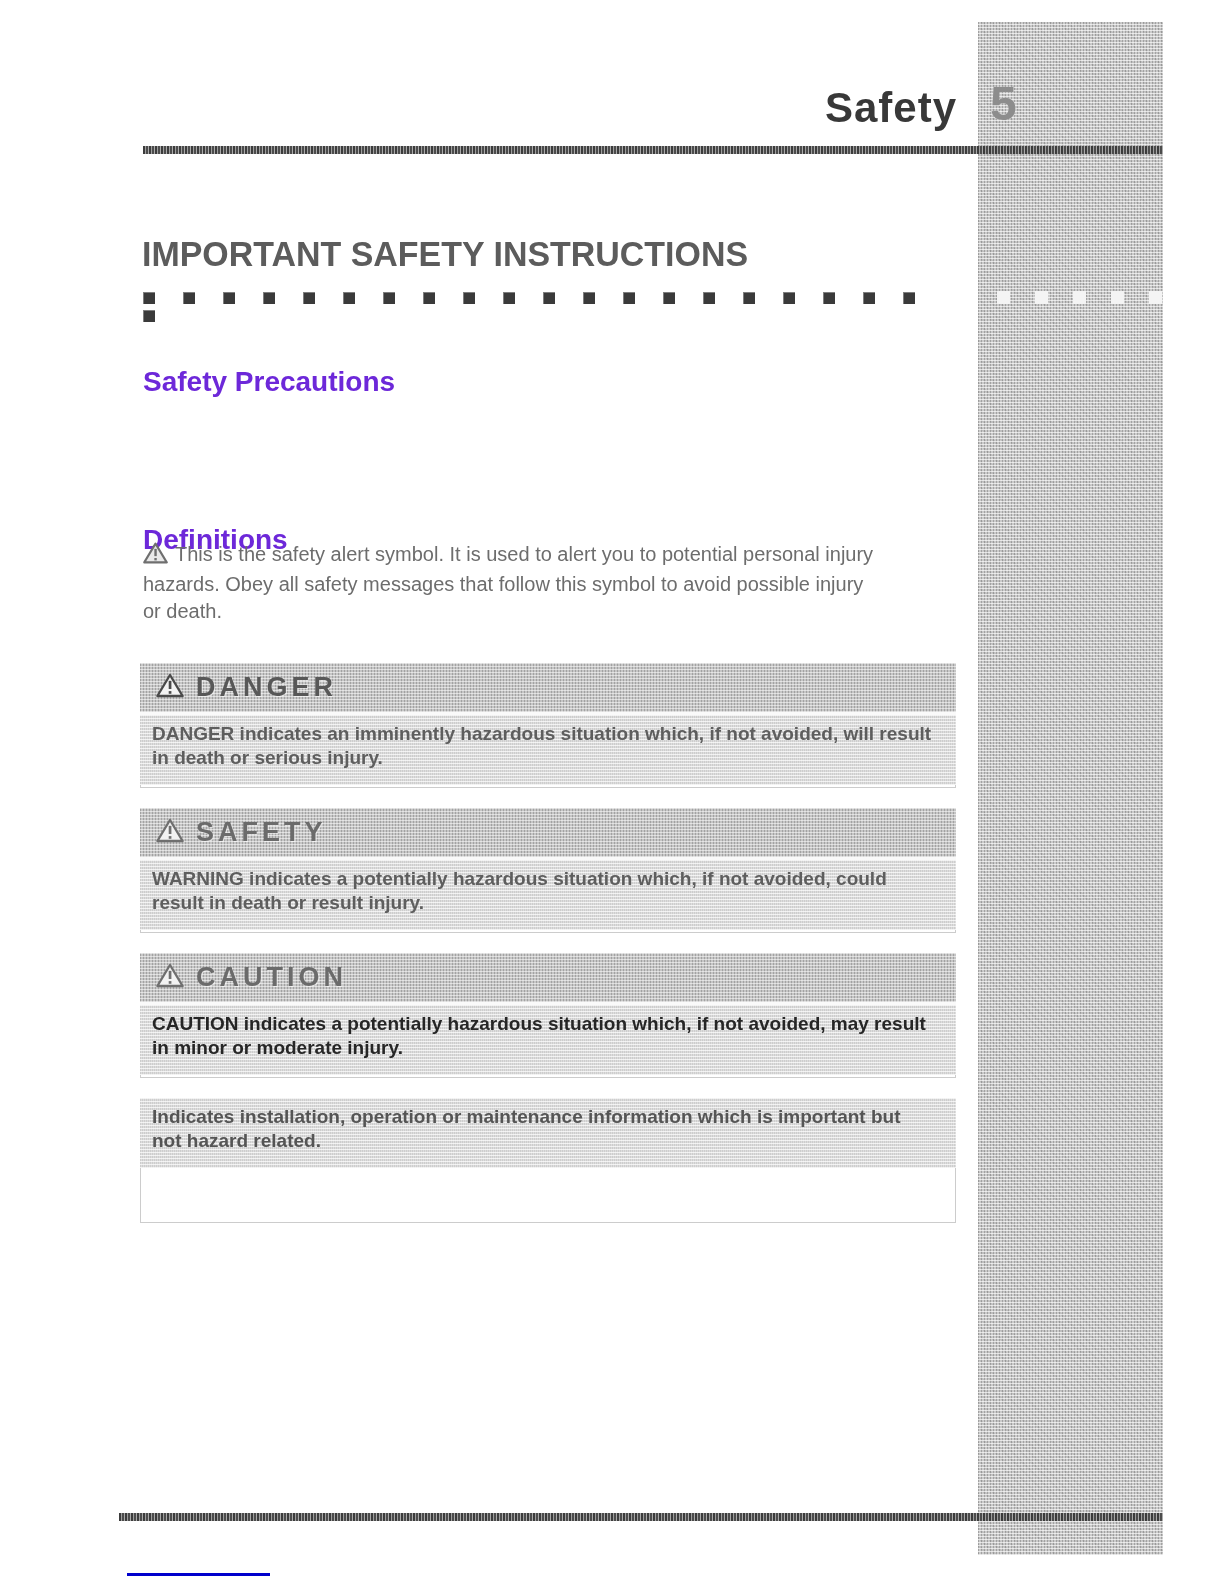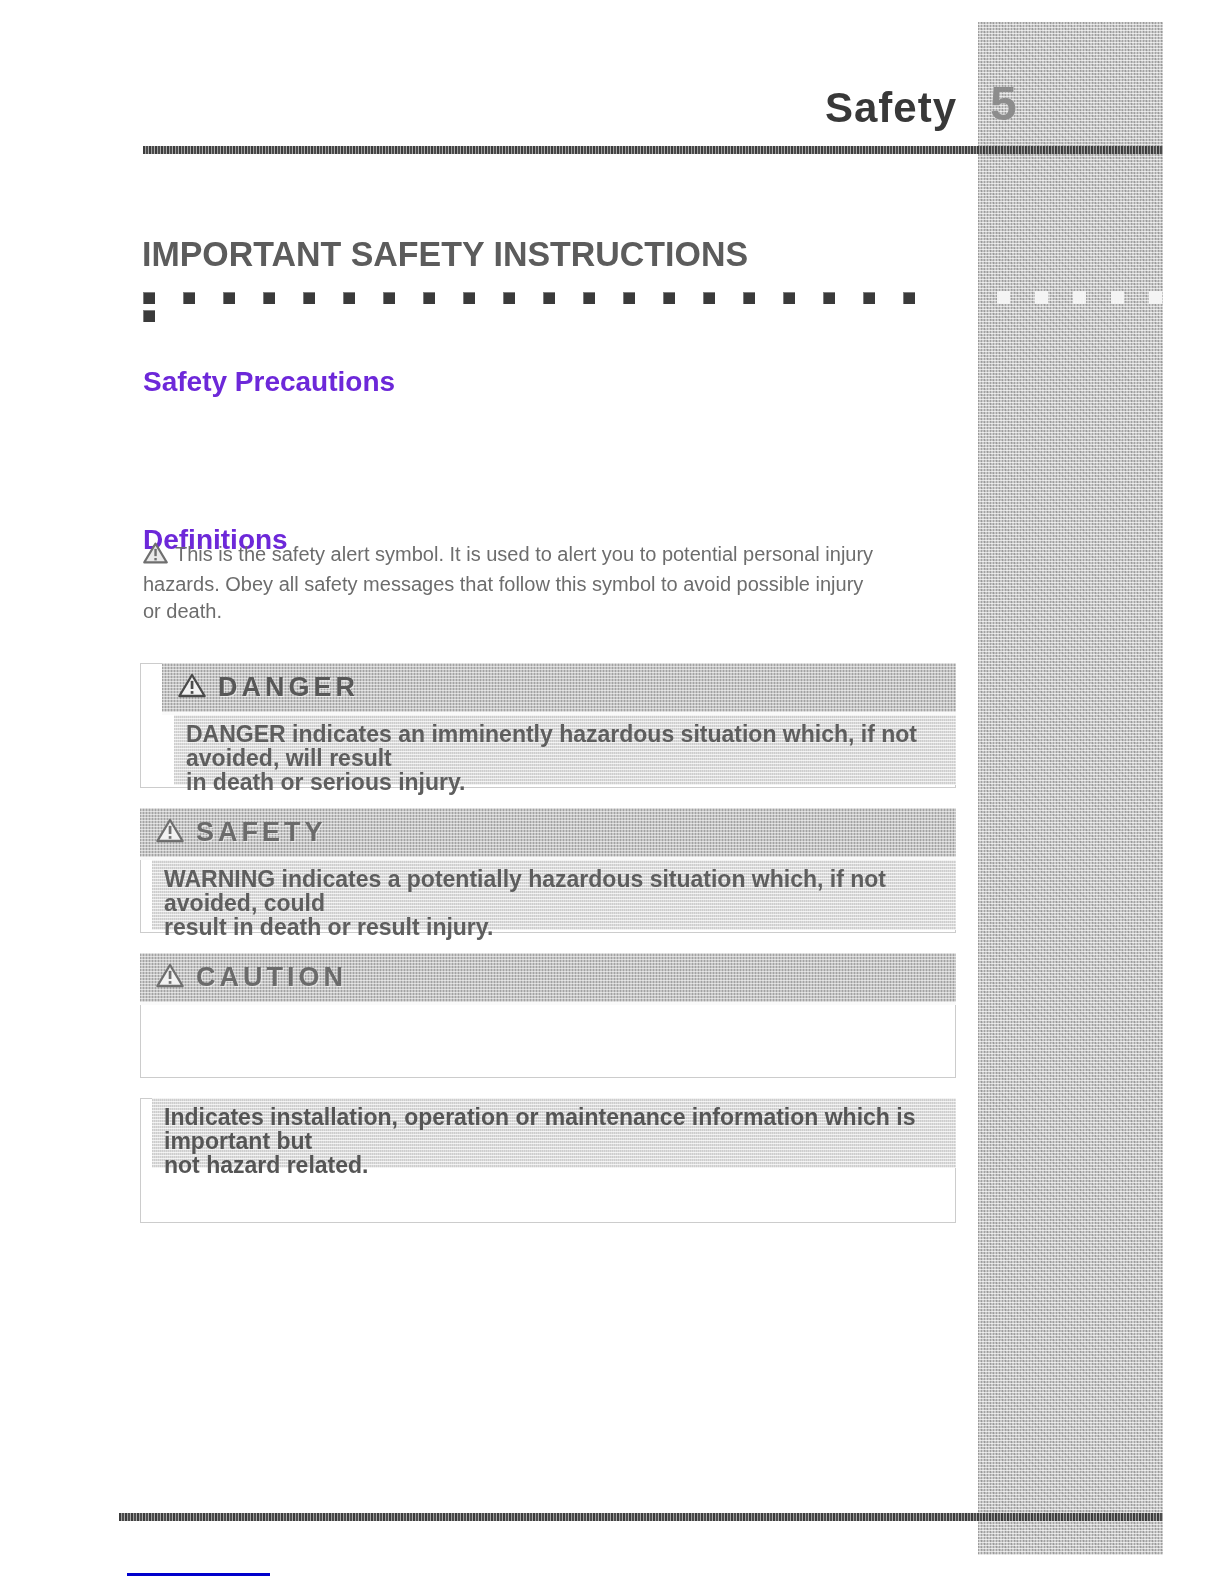--- a/index.html
+++ b/index.html
@@ -65,21 +65,21 @@
   }
   .para-precautions { top:403px; }
   .para-definitions { top:541px; }
   .inline-alert-icon { display:inline-block; vertical-align:-3px; margin-right:7px; }
 
   
   .alert {
     position:absolute; left:140px; width:816px; height:125px;
     box-shadow:inset 0 0 0 1px rgba(110,110,110,.35);
   }
-  .alert-danger    { top:663px;padding-left:22px; }
+  .alert-danger    { top:663px; }
   .alert-warning   { top:808px; }
   .alert-caution   { top:953px; }
   .alert-important { top:1098px; }
   .alert-head {
     height:52px; display:flex; align-items:center; padding-left:16px;
     background-color:#c6c6c6;
     background-image:
       repeating-linear-gradient(0deg, rgba(255,255,255,.55) 0 1px, transparent 1px 3px),
       repeating-linear-gradient(90deg, rgba(0,0,0,.18) 0 1px, transparent 1px 3px);
     border-bottom:3px solid #fafafa;
@@ -89,23 +89,22 @@
     font-size:27px; font-weight:bold; letter-spacing:4px; color:#6b6b6b;
     text-shadow:1px 1px 0 rgba(255,255,255,.5);
   }
   .alert-danger .alert-label { color:#585858; }
   .alert-body {
     height:70px; padding:7px 12px 0 12px;
     background-color:#dddddd;
     background-image:
       repeating-linear-gradient(0deg, rgba(255,255,255,.7) 0 1px, transparent 1px 3px),
       repeating-linear-gradient(90deg, rgba(0,0,0,.07) 0 1px, transparent 1px 2px);
-    font-size:23px; line-height:24px; font-weight:bold; color:#5e5e5e;
+    font-size:19px; line-height:24px; font-weight:bold; color:#5e5e5e;
     white-space:pre-line;
-    margin-left:12px;
   }
   .alert-caution .alert-body { color:#262626; }
   .alert-important .alert-body { color:#555555; }
 
   
   .link-underline { position:absolute; left:127px; top:1573px; width:143px; height:3px; background:#0000cc; }
 </style>
 </head>
 <body>
 
@@ -160,20 +159,22 @@
 
   <div class="alert alert-caution">
     <div class="alert-head">
       <span class="tri"><svg width="28" height="25" viewBox="0 0 24 21">
             <path d="M12 1.5 L22.8 19.5 H1.2 Z" fill="#f2f2f2" stroke="#6f6f6f" stroke-width="2" stroke-linejoin="round"></path>
             <rect x="10.9" y="6.5" width="2.3" height="7" fill="#6f6f6f"></rect>
             <rect x="10.9" y="15.3" width="2.3" height="2.3" fill="#6f6f6f"></rect>
           </svg></span>
       <span class="alert-label">CAUTION</span>
     </div>
+    <div class="alert-body">CAUTION indicates a potentially hazardous situation which, if not avoided, may result
+in minor or moderate injury.</div>
   </div>
 
   <div class="alert alert-important">
     <div class="alert-body">Indicates installation, operation or maintenance information which is important but
 not hazard related.</div>
   </div>
 
   <div class="rule rule-bottom"></div>
   <div class="link-underline"></div>
 

